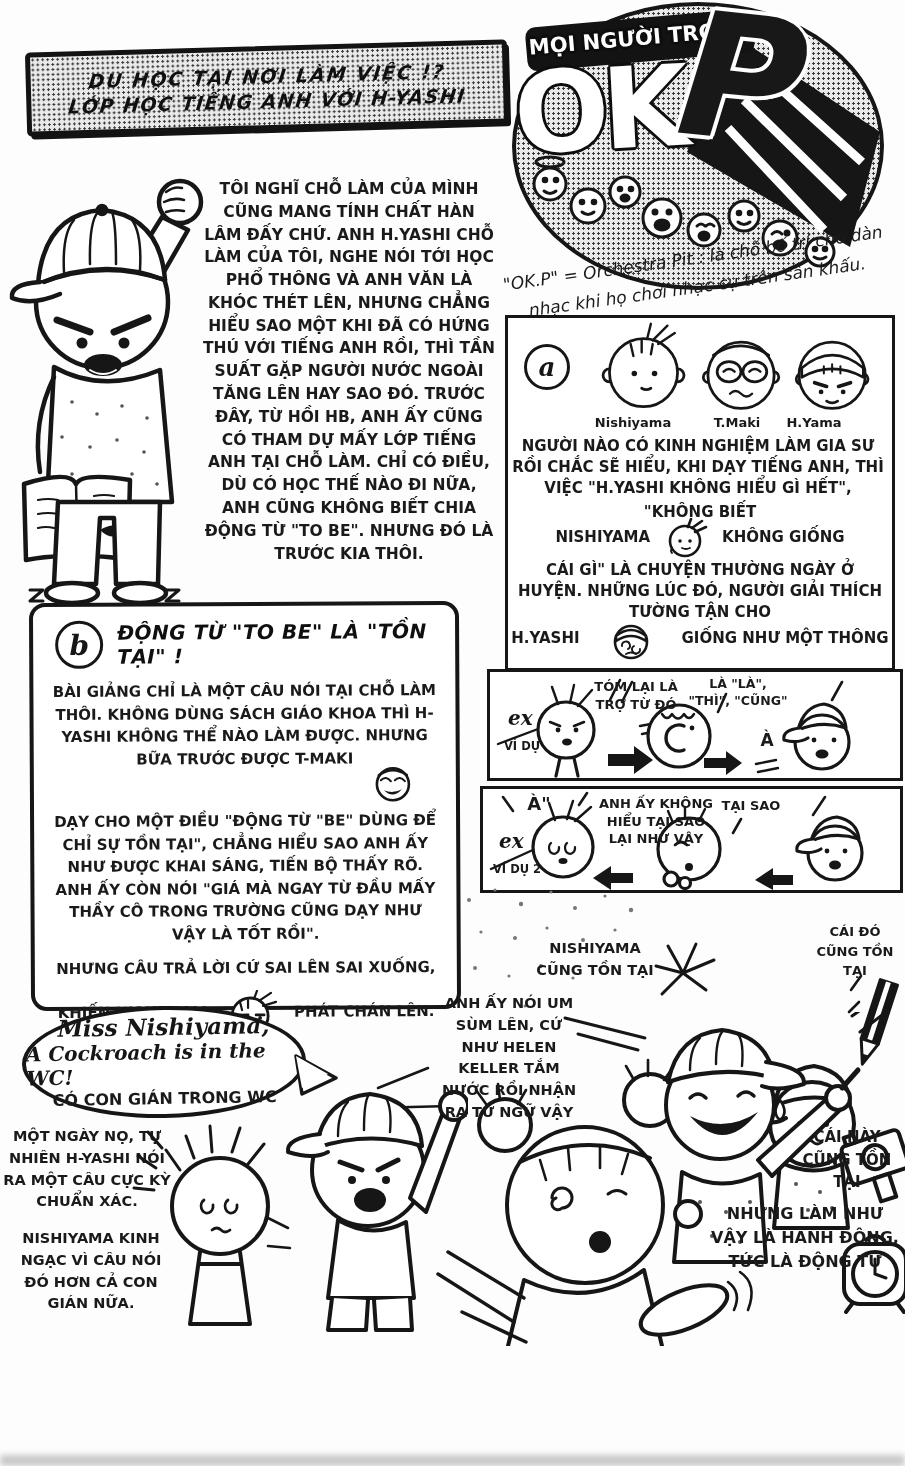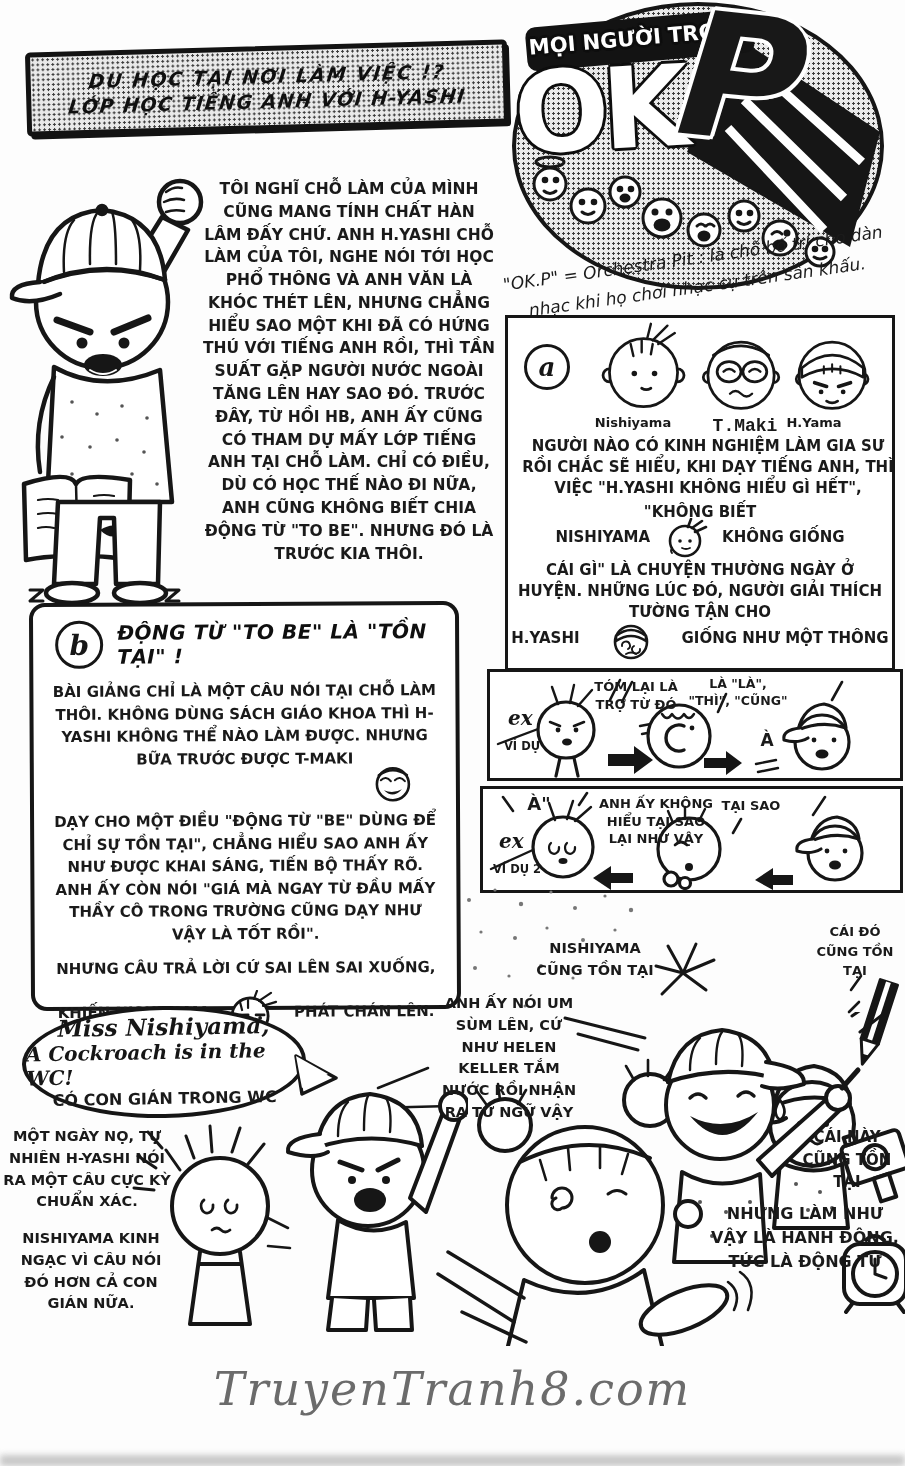--- a/index.html
+++ b/index.html
@@ -148,23 +148,23 @@
         <circle cx="257" cy="58" r="36"></circle>
         <path d="M224 50 Q257 22 291 50 L291 60 Q257 42 224 60 Z"></path>
         <path d="M248 48 l0 8 M257 46 l0 8 M266 48 l0 8" stroke-width="2.2" fill="none"></path>
         <path d="M238 66 l13 4 M277 66 l-13 4" stroke-width="4" fill="none"></path>
         <circle cx="245" cy="76" r="2.6" fill="#161616" stroke="none"></circle>
           <circle cx="269" cy="76" r="2.6" fill="#161616" stroke="none"></circle>
         <path d="M251 86 q6 4 12 0" fill="none"></path>
       </g>
     </svg>
     <div class="abs comic" style="left:70px;top:96px;width:110px;font-size:13px;">Nishiyama</div>
-    <div class="abs comic" style="left:204px;top:96px;width:66px;font-size:18px;font-family:Liberation Mono, monospace;">T.Maki</div>
+    <div class="abs comic" style="left:196px;top:96px;width:66px;font-size:13px;">T.Maki</div>
     <div class="abs comic" style="left:266px;top:96px;width:80px;font-size:13px;">H.Yama</div>
-    <div class="abs comic" style="left:14px;top:118px;width:372px;font-size:15px;line-height:1.4;">NGƯỜI NÀO CÓ KINH NGHIỆM LÀM GIA SƯ RỒI CHẮC SẼ HIỂU, KHI DẠY TIẾNG ANH, THÌ VIỆC "H.YASHI KHÔNG HIỂU GÌ HẾT",</div>
+    <div class="abs comic" style="left:4px;top:118px;width:372px;font-size:15px;line-height:1.4;">NGƯỜI NÀO CÓ KINH NGHIỆM LÀM GIA SƯ RỒI CHẮC SẼ HIỂU, KHI DẠY TIẾNG ANH, THÌ VIỆC "H.YASHI KHÔNG HIỂU GÌ HẾT",</div>
     <div class="abs comic" style="left:0;top:184px;width:384px;font-size:15px;">"KHÔNG BIẾT</div>
     <div class="abs flexrow" style="left:0;top:200px;width:384px;gap:14px;">
       <span class="comic" style="font-size:15px;">NISHIYAMA</span>
       <svg width="44" height="40" viewBox="0 0 44 40">
         <g stroke="#161616" stroke-width="2.6" fill="#fff" stroke-linecap="round">
           <circle cx="21" cy="23" r="15"></circle>
           <path d="M28 10 L38 3 M24 9 L27 1 M31 14 L42 9" fill="none"></path>
           <circle cx="16" cy="23" r="1.8" fill="#161616" stroke="none"></circle>
             <circle cx="26" cy="23" r="1.8" fill="#161616" stroke="none"></circle>
           <path d="M18 30 q4 2 8 0 M8 30 q-2 3 0 5" fill="none" stroke-width="1.8"></path>
@@ -455,17 +455,16 @@
       </g>
     </g>
   </svg>
 
   <div class="abs comic" style="left:438px;top:993px;width:142px;font-size:14.5px;line-height:1.5;">ANH ẤY NÓI UM SÙM LÊN, CỨ NHƯ HELEN KELLER TẮM NƯỚC RỒI NHẬN RA TỪ NGỮ VẬY</div>
   <div class="abs comic" style="left:536px;top:938px;width:118px;font-size:14.5px;line-height:1.5;">NISHIYAMA CŨNG TỒN TẠI</div>
   <div class="abs comic" style="left:810px;top:922px;width:90px;font-size:13px;line-height:1.5;">CÁI ĐÓ CŨNG TỒN TẠI</div>
   <div class="abs comic" style="left:796px;top:1126px;width:102px;font-size:15px;line-height:1.5;">CÁI NÀY CŨNG TỒN TẠI</div>
   <div class="abs comic" style="left:708px;top:1202px;width:194px;font-size:16px;line-height:1.5;">NHƯNG LÀM NHƯ VẬY LÀ HÀNH ĐỘNG, TỨC LÀ ĐỘNG TỪ</div>
 
-  <div class="abs hand" style="left:0;top:1362px;width:905px;text-align:center;font-size:46px;color:#6b6b6b;font-weight:500;letter-spacing:2px;">TruyenTranh8.com</div>
 
   <div class="abs" style="left:0;top:1455px;width:905px;height:11px;background:#9b9b9b;opacity:0.55;filter:blur(3px);"></div>
 
 </div>
 
 </body></html>

